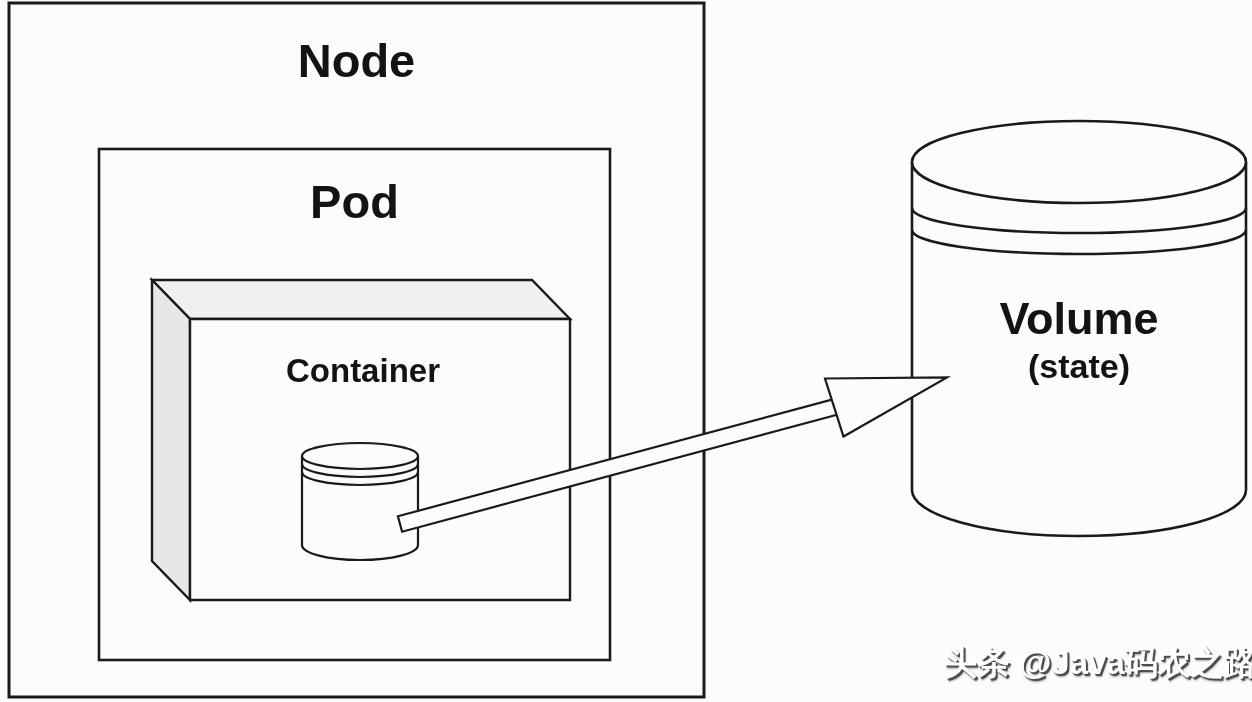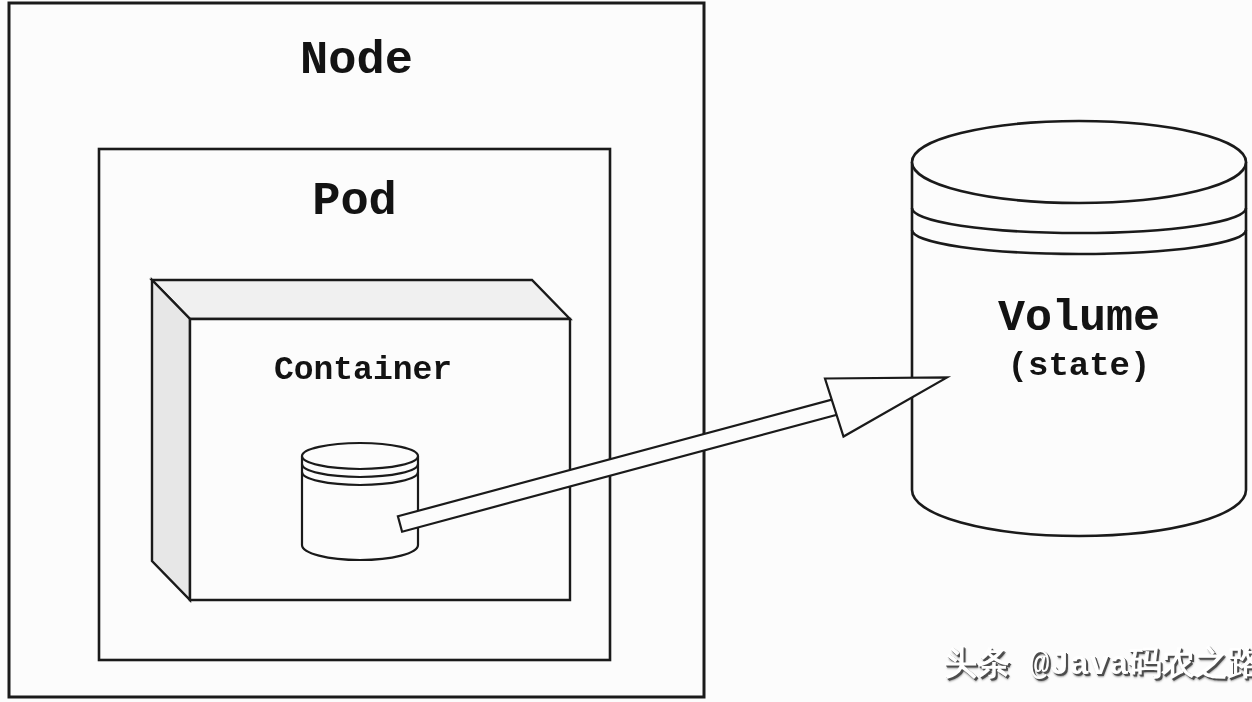--- a/index.html
+++ b/index.html
@@ -1,21 +1,21 @@
 <!DOCTYPE html>
 <html><head>
 <meta charset="utf-8">
 <style>
   html,body{margin:0;padding:0;background:#ffffff;}
   .stage{
     position:relative;
     width:1252px;height:702px;
     background:#fcfcfc;
     overflow:hidden;
-    font-family:Liberation Mono, monospace;
+    font-family:Liberation Sans, sans-serif;
     color:#111;
   }
   .stage svg{position:absolute;left:0;top:0;}
   .label{
     position:absolute;
     text-align:center;
     font-weight:bold;
     color:#131313;
     line-height:1.05;
     white-space:nowrap;

